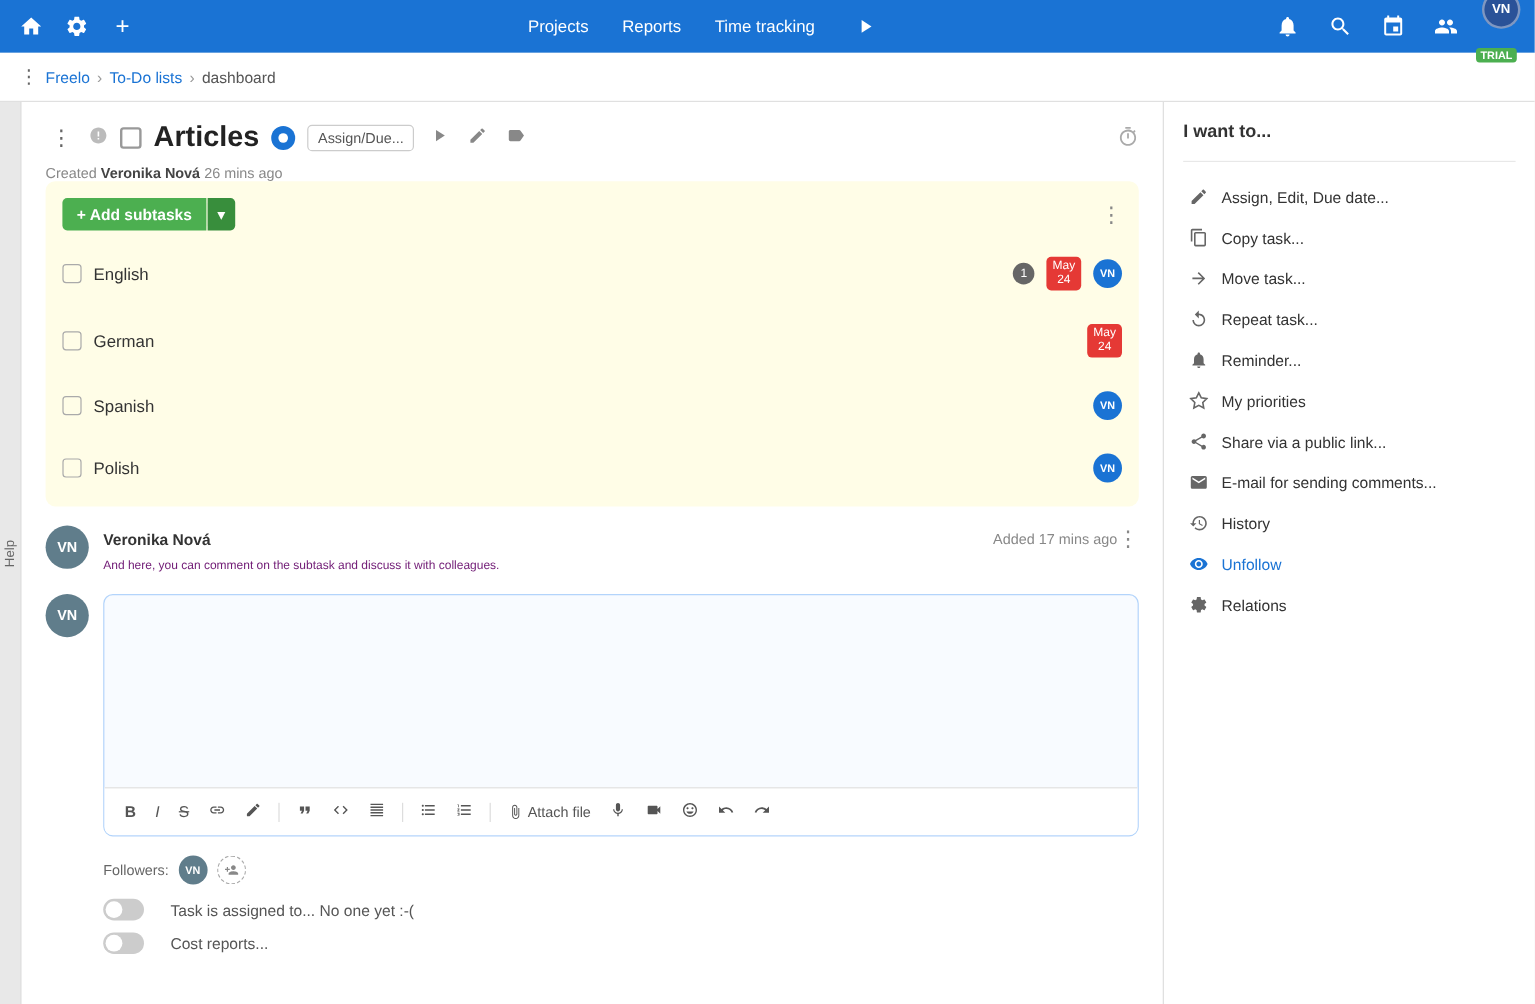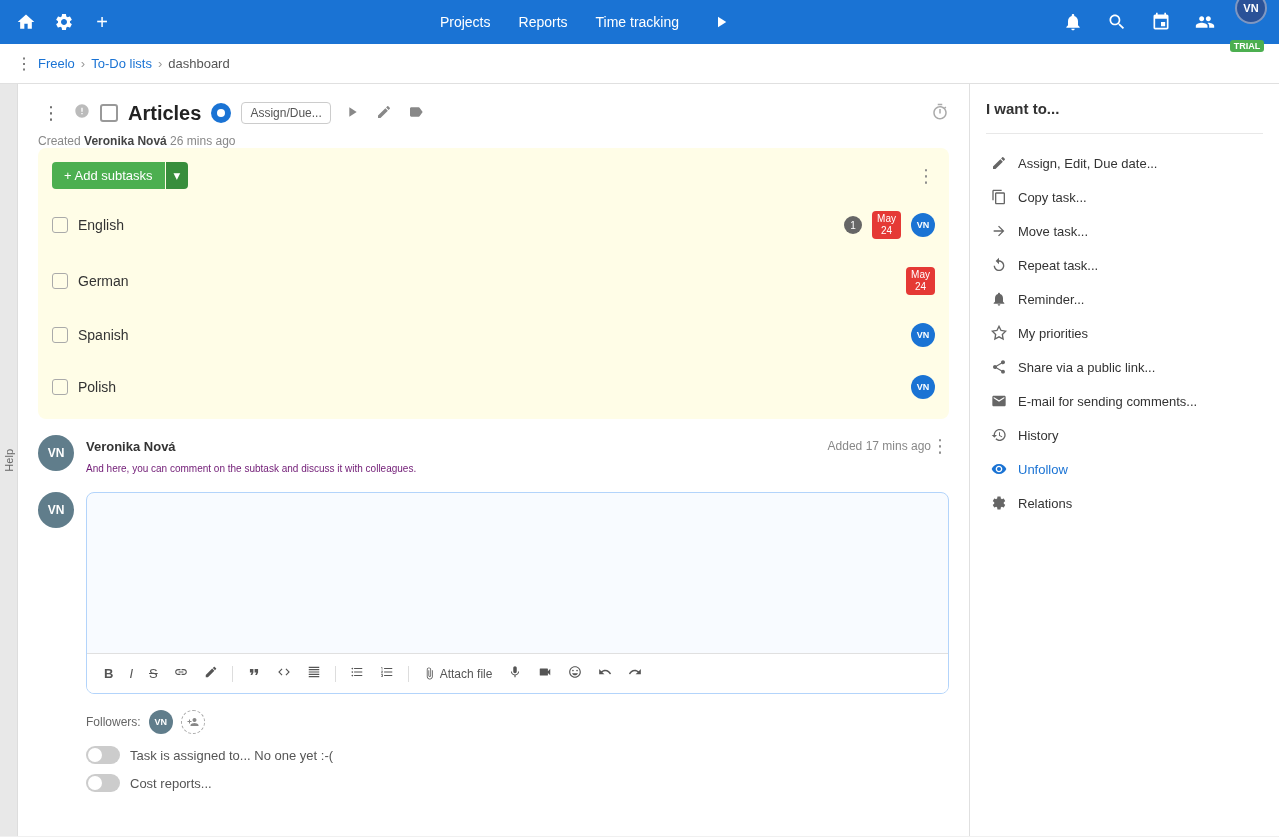--- a/index.html
+++ b/index.html
@@ -59,21 +59,21 @@
     .help-panel-text { writing-mode: vertical-rl; font-size: 11px; color: #666; transform: rotate(180deg); }
 
     
     .content-area { flex: 1; background: white; overflow-y: auto; padding: 16px 20px; }
 
     
     .task-header { display: flex; align-items: center; gap: 10px; margin-bottom: 8px; }
     .task-menu-btn { background: none; border: none; cursor: pointer; color: #666; font-size: 18px; padding: 2px 4px; }
     .task-warning-icon { color: #999; font-size: 16px; cursor: pointer; }
     .task-checkbox { width: 18px; height: 18px; border: 2px solid #999; border-radius: 3px; cursor: pointer; flex-shrink: 0; }
-    .task-title { font-size: 20px; font-weight: 600; color: #222; }
+    .task-title { font-size: 24px; font-weight: 600; color: #222; }
     .task-active-icon { width: 20px; height: 20px; border-radius: 50%; background: #1a73d4; display: flex; align-items: center; justify-content: center; }
     .task-active-icon::after { content: ''; width: 8px; height: 8px; border-radius: 50%; background: white; }
     .assign-btn { background: none; border: 1px solid #ccc; border-radius: 4px; padding: 3px 8px; font-size: 12px; color: #555; cursor: pointer; }
     .task-action-icon { color: #888; font-size: 15px; cursor: pointer; background: none; border: none; padding: 3px; }
     .task-meta { font-size: 12px; color: #888; }
     .task-meta strong { color: #444; }
 
     
     .subtasks-panel { background: #fffde7; border-radius: 8px; padding: 14px; margin-bottom: 16px; }
     .subtasks-header { display: flex; justify-content: space-between; align-items: center; margin-bottom: 12px; }
@@ -102,36 +102,36 @@
     .comment-toolbar { display: flex; align-items: center; gap: 6px; padding: 8px 12px; border-top: 1px solid #e0e0e0; background: white; flex-wrap: wrap; }
     .toolbar-btn { background: none; border: none; cursor: pointer; color: #555; font-size: 13px; padding: 3px 5px; border-radius: 3px; }
     .toolbar-sep { width: 1px; height: 16px; background: #ddd; margin: 0 3px; }
 
     
     .followers-row { display: flex; align-items: center; gap: 8px; font-size: 12px; color: #666; margin-bottom: 12px; padding-left: 48px; }
     .follower-avatar { width: 24px; height: 24px; border-radius: 50%; background: #607d8b; display: flex; align-items: center; justify-content: center; color: white; font-size: 9px; font-weight: bold; }
     .add-follower-btn { width: 24px; height: 24px; border-radius: 50%; border: 1px dashed #aaa; display: flex; align-items: center; justify-content: center; cursor: pointer; color: #888; background: none; font-size: 14px; }
 
     
-    .toggle-row { display: flex; align-items: center; gap: 10px; font-size: 13px; color: #555; margin-bottom: 10px; padding-left: 48px; }
+    .toggle-row { display: flex; align-items: center; gap: 22px; font-size: 13px; color: #555; margin-bottom: 10px; padding-left: 48px; }
     .toggle-switch { width: 34px; height: 18px; background: #ccc; border-radius: 9px; position: relative; cursor: pointer; flex-shrink: 0; }
     .toggle-switch.off { background: #ccc; }
     .toggle-knob { width: 14px; height: 14px; background: white; border-radius: 50%; position: absolute; top: 2px; left: 2px; }
 
     
     .right-sidebar { width: 310px; background: white; border-left: 1px solid #e0e0e0; padding: 16px; overflow-y: auto; }
     .sidebar-title { font-size: 15px; font-weight: 600; color: #333; margin-bottom: 16px; }
     .sidebar-divider { height: 1px; background: #e8e8e8; margin-bottom: 12px; }
     .sidebar-item { display: flex; align-items: center; gap: 10px; padding: 8px 4px; cursor: pointer; border-radius: 4px; }
     .sidebar-item-icon { width: 18px; height: 18px; color: #666; font-size: 15px; display: flex; align-items: center; justify-content: center; flex-shrink: 0; }
     .sidebar-item-label { font-size: 13px; color: #333; }
     .sidebar-item-label.blue { color: #1a73d4; font-weight: 500; }
 
     .btn-group { display: flex; }
-    .btn-group .add-subtasks-btn { border-radius: 4px 0 0 4px; }
+    .btn-group .add-subtasks-btn { border-radius: 4px 0 0 4px; font-weight: bold; }
     .btn-group .add-subtasks-dropdown { border-radius: 0 4px 4px 0; }
   </style>
 </head>
 <body>
 
 <nav class="topnav">
   <div class="topnav-left">
     <div class="topnav-icon" title="Home">
       <svg width="20" height="20" viewBox="0 0 24 24" fill="white">
           <path d="M10 20v-6h4v6h5v-8h3L12 3 2 12h3v8z"></path>

